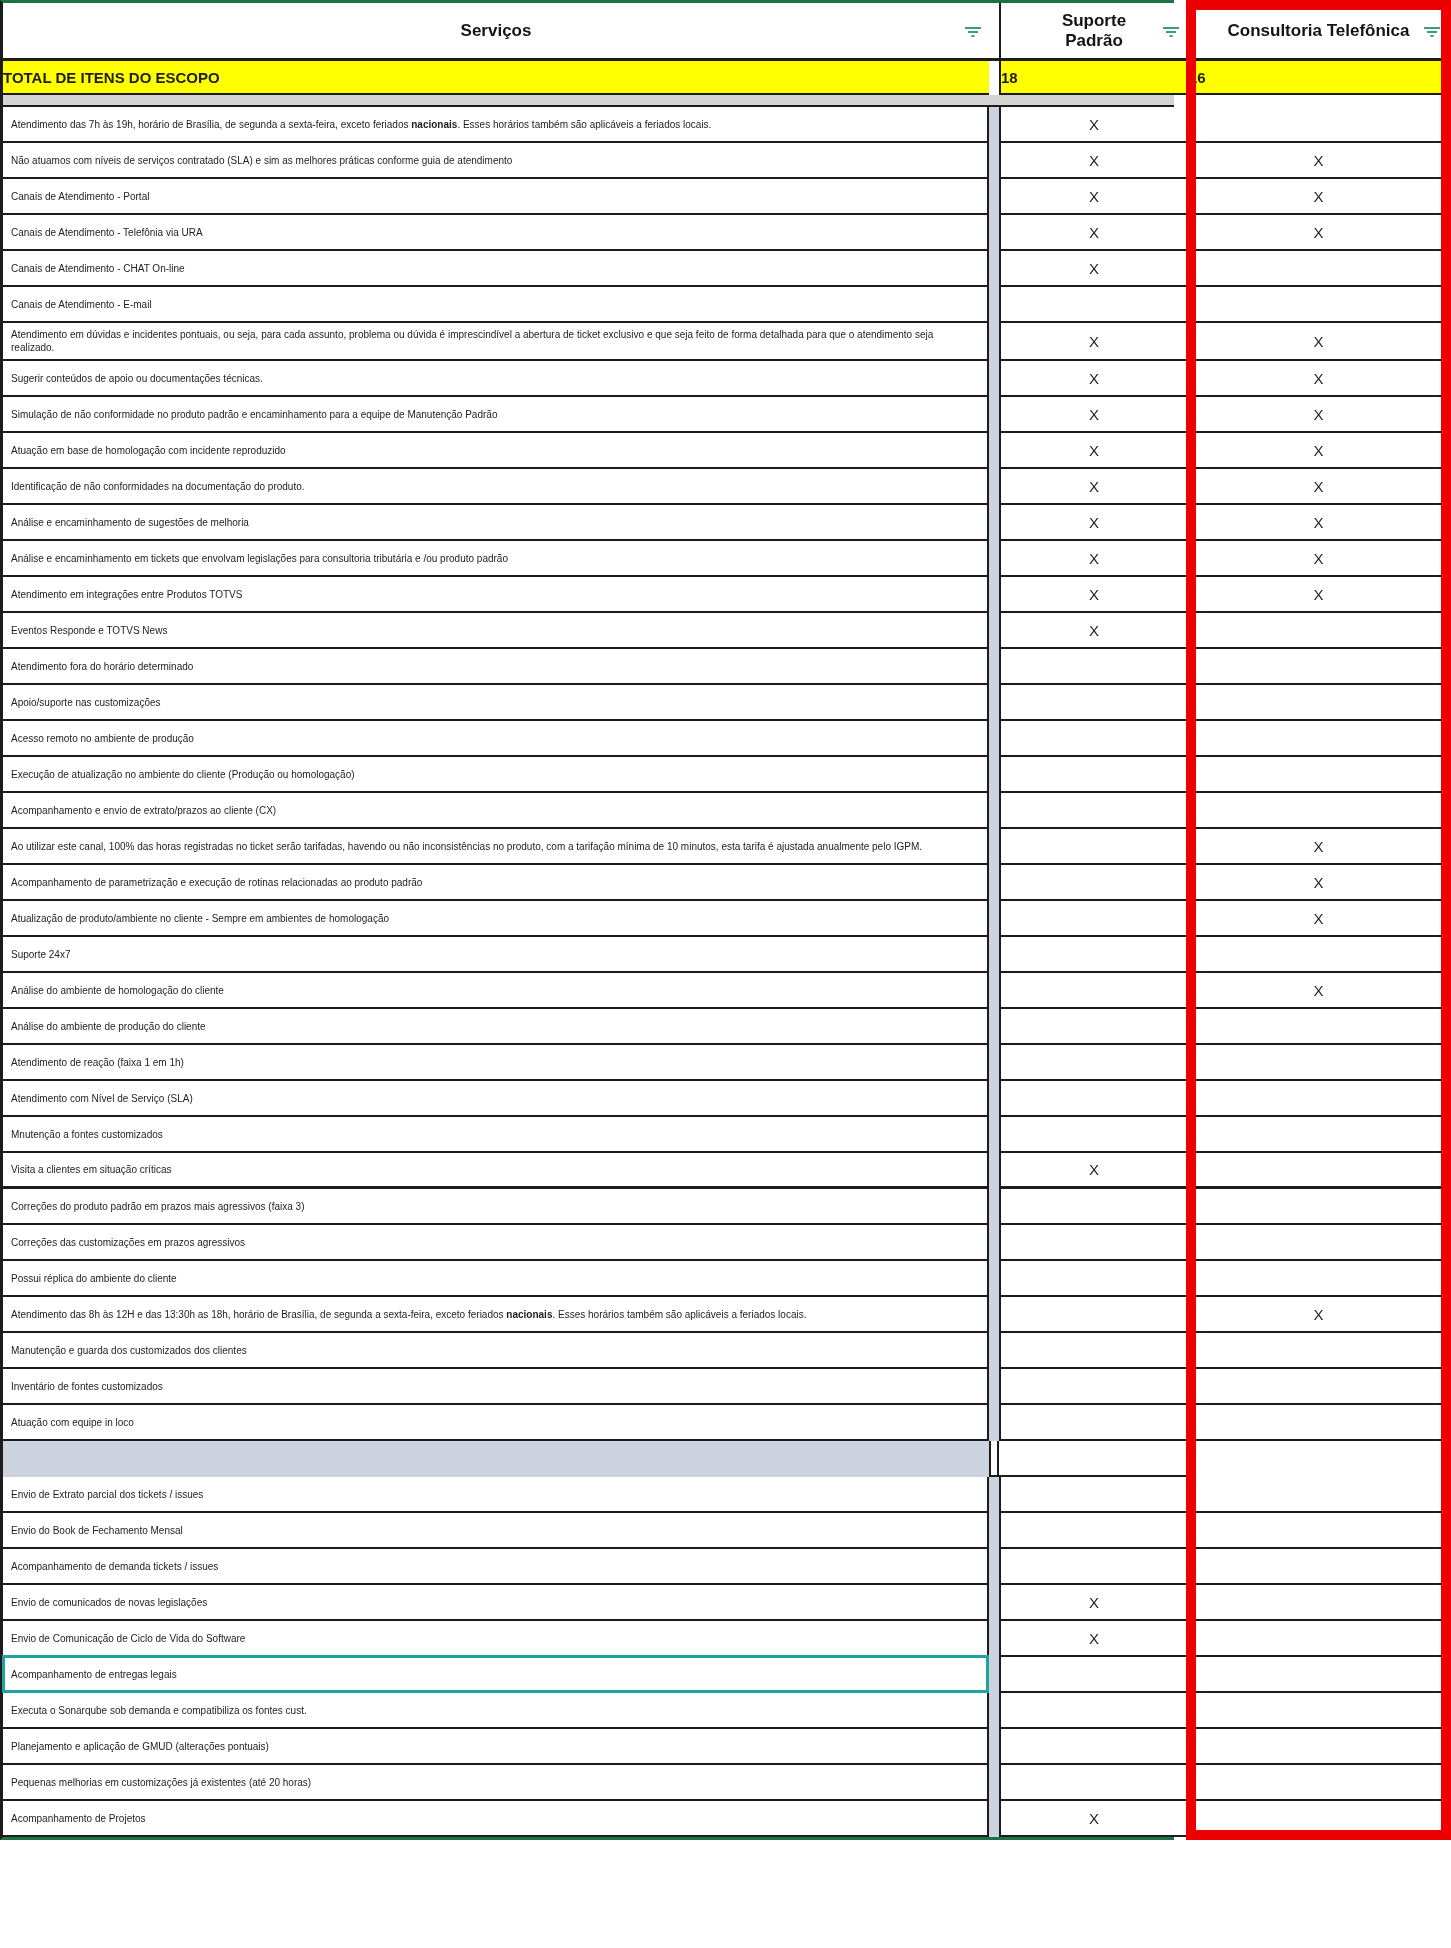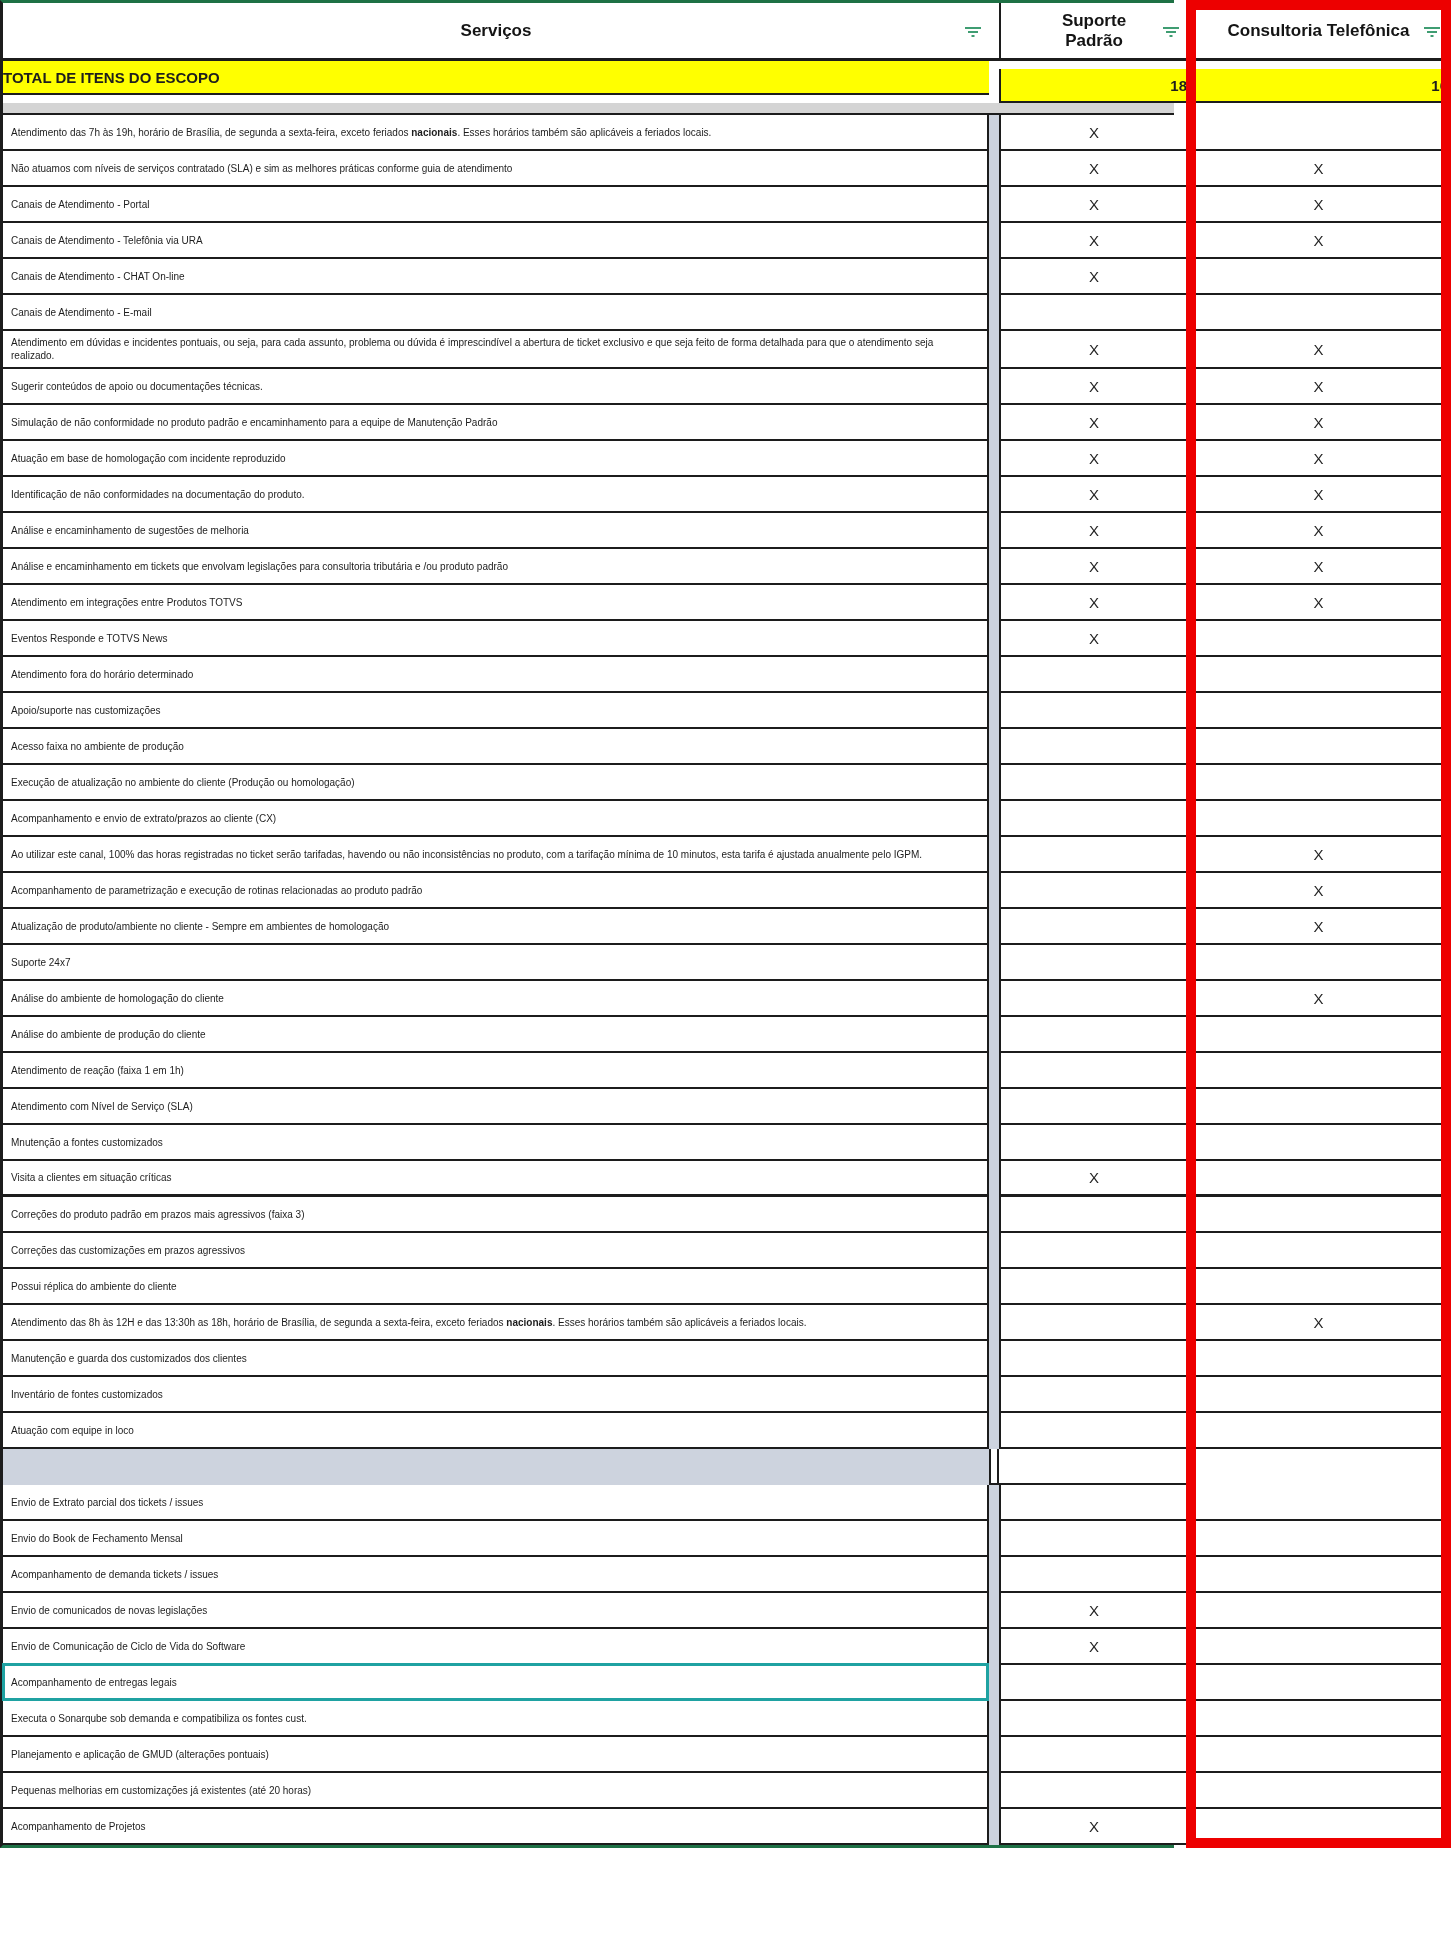--- a/index.html
+++ b/index.html
@@ -58,21 +58,21 @@
   }
   
   .total-row .cell{
     height:34px;
     background:var(--highlight);
     font-weight:bold;
     font-size:15px;
   }
   .total-row .gap-cell{background:#fff;}
   .total-label{}
-  .total-num{justify-content:flex-end;margin-top:8px;}
+  .total-num{justify-content:flex-start;}
   
   .band-row{
     height:10px;
     background:var(--band_fill);
     border-bottom:2px solid var(--grid_dark);
   }
   
   .row{min-height:36px;}
   .row.thick .cell{border-bottom-width:3px;}
   .service-cell{
@@ -304,21 +304,21 @@
       <div class="grid-row row">
         <div class="cell service-cell">
           <span>Apoio/suporte nas customizações</span>
         </div>
         <div class="cell gap-cell"></div>
         <div class="cell mark-cell sp-cell"></div>
         <div class="cell mark-cell ct-cell"></div>
       </div>
       <div class="grid-row row">
         <div class="cell service-cell">
-          <span>Acesso faixa no ambiente de produção</span>
+          <span>Acesso remoto no ambiente de produção</span>
         </div>
         <div class="cell gap-cell"></div>
         <div class="cell mark-cell sp-cell"></div>
         <div class="cell mark-cell ct-cell"></div>
       </div>
       <div class="grid-row row">
         <div class="cell service-cell">
           <span>Execução de atualização no ambiente do cliente (Produção ou homologação)</span>
         </div>
         <div class="cell gap-cell"></div>

